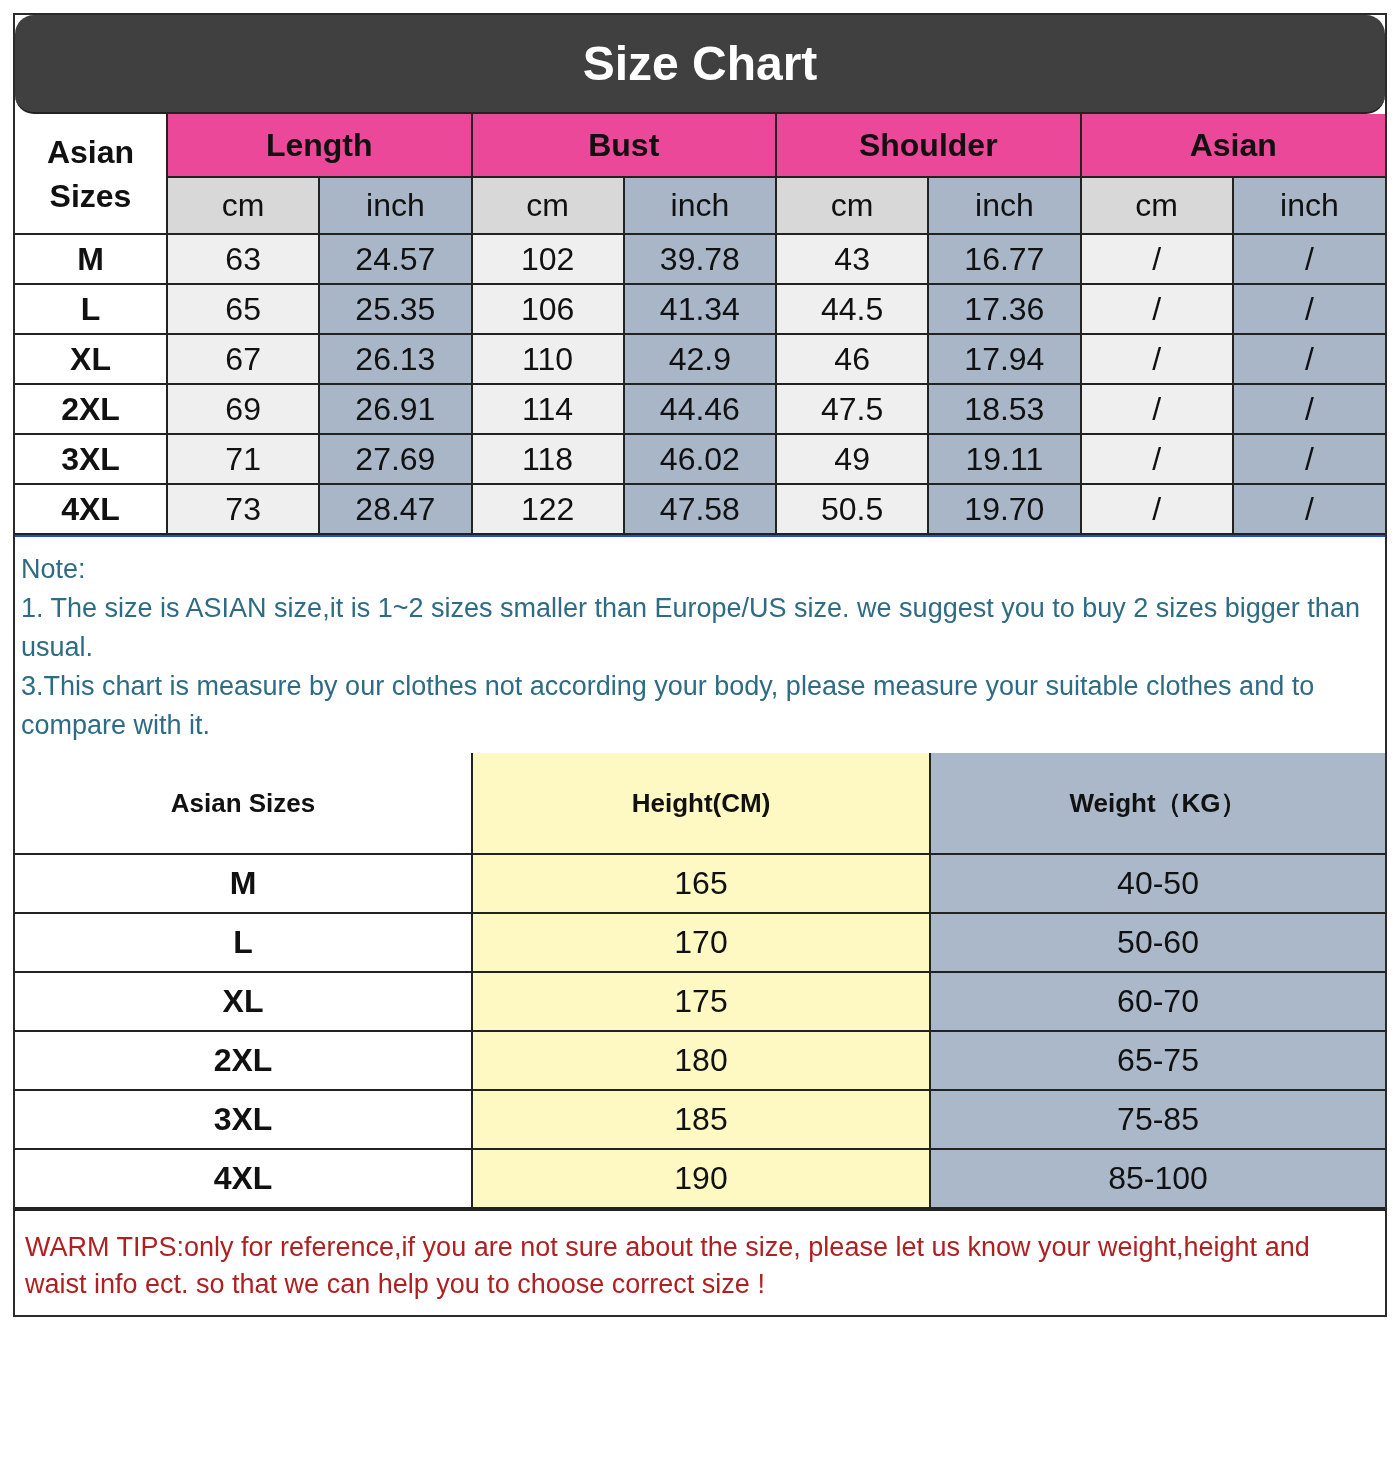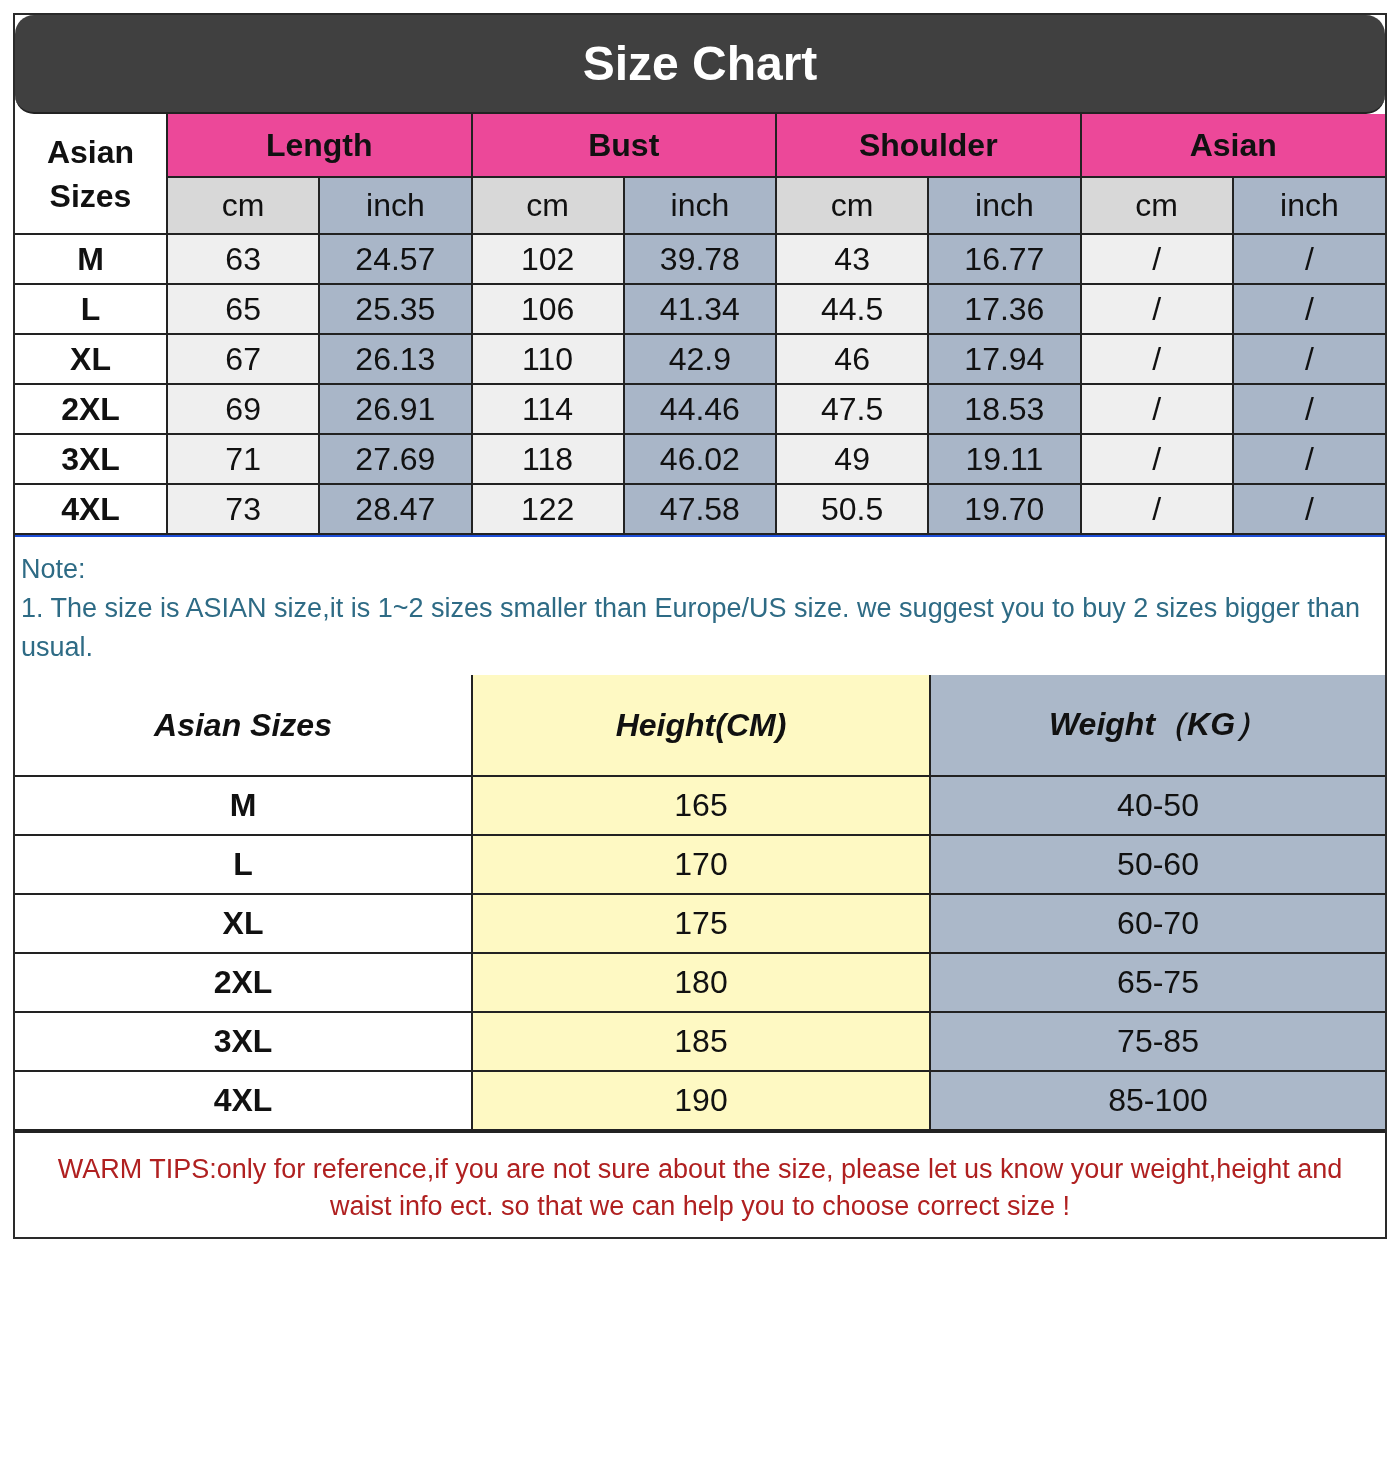--- a/index.html
+++ b/index.html
@@ -15,27 +15,27 @@
   table tr > *:last-child { border-right: none; }
   .t1 th.grp { background: #ec4899; font-size: 32px; font-weight: bold; height: 62px; }
   .t1 th.asian { background: #fff; font-size: 32px; font-weight: bold; line-height: 44px; }
   .t1 th.unit { font-size: 32px; font-weight: normal; height: 55px; text-align: center; }
   .t1 td { font-size: 32px; height: 48px; }
   .t1 td.size { font-weight: bold; background: #fff; }
   .cm { background: #efefef; }
   .cmh { background: #d8d8d8; }
   .inch { background: #a9b6c8; }
   .notes { color: #2e6b85; font-size: 27px; line-height: 39px; padding: 13px 6px 8px 6px; border-top: 2px solid #1d4ed8; }
-  .t2 th { font-size: 32px; font-weight: bold; height: 100px; font-style: italic; }
+  .t2 th { font-size: 26px; font-weight: bold; height: 100px; }
   .t2 td { font-size: 32px; height: 57px; }
   .t2 td.size { font-weight: bold; background: #fff; }
   .t2 .hgt { background: #fef9c3; margin-top: 28px; }
   .t2 .wgt { background: #abb8c9; }
   .t2 th.asian { background: #fff; }
-  .tips { color: #b02020; font-size: 27px; line-height: 37px; text-align: center; padding: 18px 10px 12px 10px; border-top: 2px solid #222; }
+  .tips { color: #b02020; font-size: 27px; line-height: 37px; padding: 18px 10px 12px 10px; border-top: 2px solid #222; }
 </style>
 </head>
 <body>
 
 <div class="frame">
 
   <div class="banner banner1">Size Chart</div>
 
   <table class="t1">
     <colgroup>
@@ -137,20 +137,21 @@
           <td class="inch">19.70</td>
           <td class="cm">/</td>
           <td class="inch">/</td>
         </tr>
       </tbody>
   </table>
 
   <div class="notes">
     <div>Note:</div>
     <div>1. The size is ASIAN size,it is 1~2 sizes smaller than Europe/US size. we suggest you to buy 2 sizes bigger than usual.</div>
+    <div>3.This chart is measure by our clothes not according your body, please measure your suitable clothes and to compare with it.</div>
   </div>
 
 
   <table class="t2">
     <colgroup>
         <col style="width:457px">
         <col style="width:458px">
         <col>
       </colgroup>
     <tbody>

